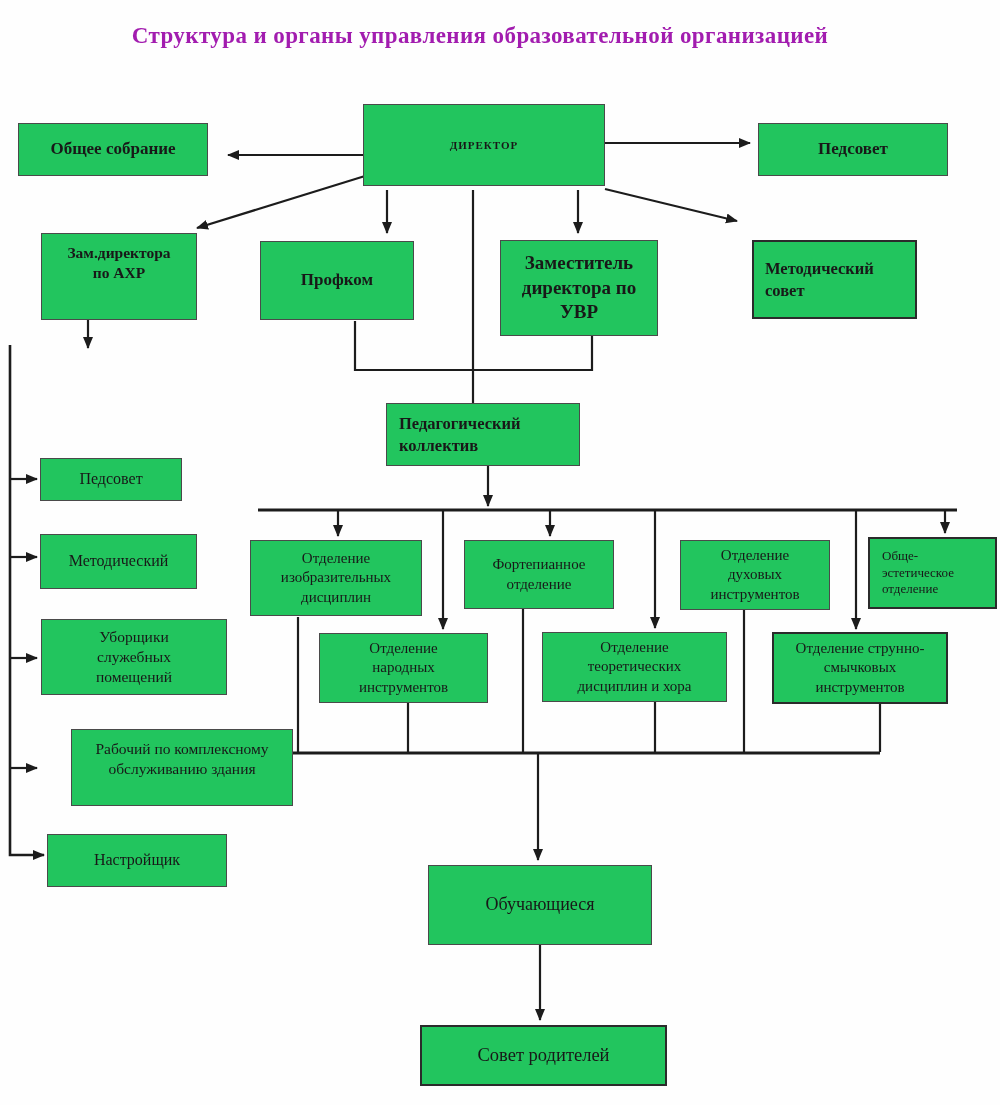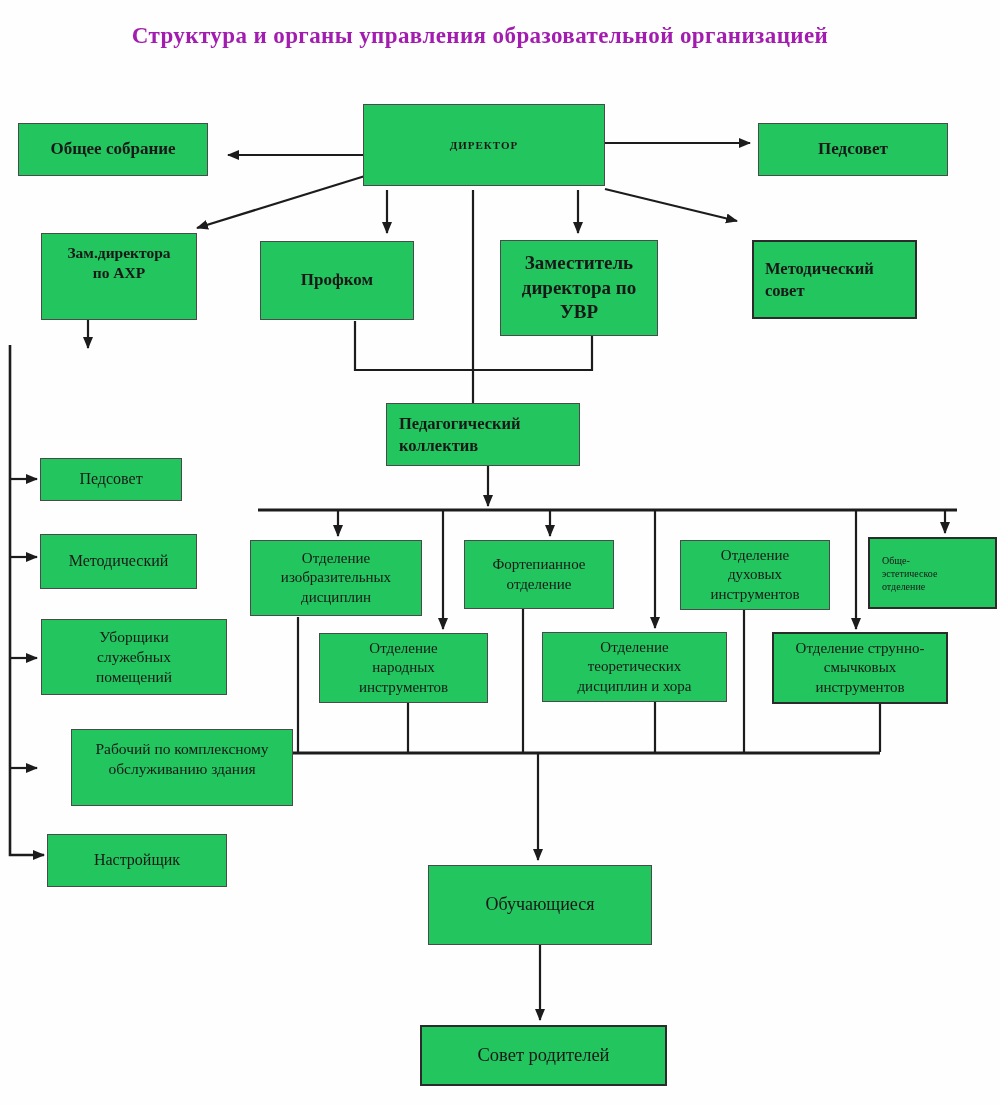--- a/index.html
+++ b/index.html
@@ -110,21 +110,21 @@
 изобразительных
 дисциплин</div>
 
   <div class="node" style="left:464px;top:540px;width:150px;height:69px">Фортепианное
 отделение</div>
 
   <div class="node" style="left:680px;top:540px;width:150px;height:70px">Отделение
 духовых
 инструментов</div>
 
-  <div class="node left thick" style="left:868px;top:537px;width:129px;height:72px;font-size:10px;padding-left:12px">Обще-
+  <div class="node left thick" style="left:868px;top:537px;width:129px;height:72px;font-size:13px;padding-left:12px">Обще-
 эстетическое
 отделение</div>
 
   <div class="node" style="left:319px;top:633px;width:169px;height:70px">Отделение
 народных
 инструментов</div>
 
   <div class="node" style="left:542px;top:632px;width:185px;height:70px">Отделение
 теоретических
 дисциплин и хора</div>

